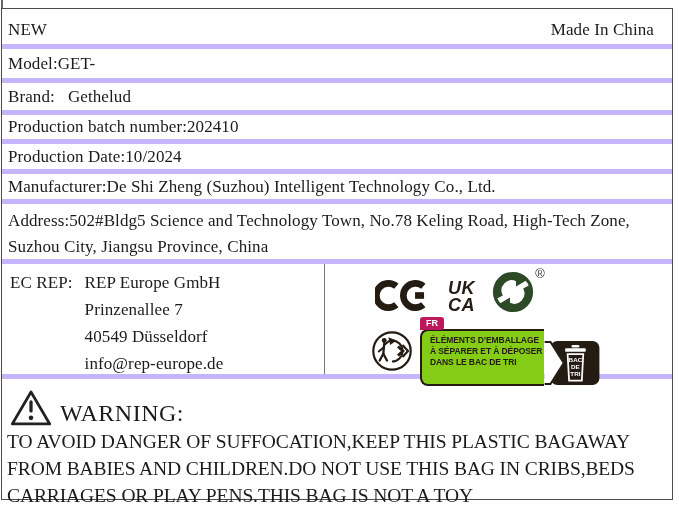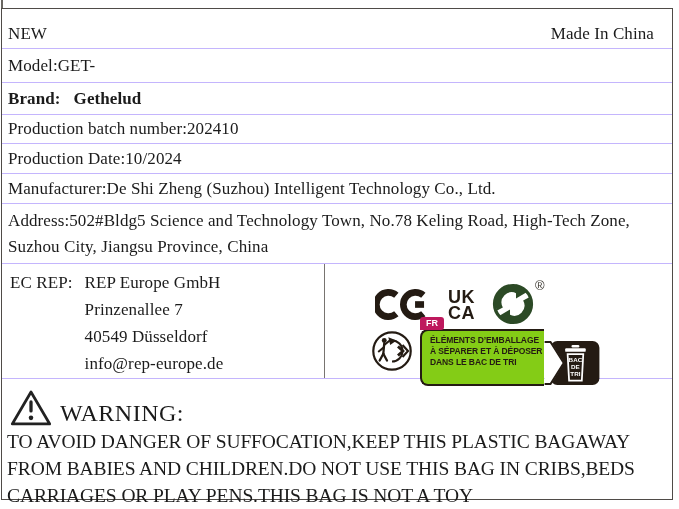--- a/index.html
+++ b/index.html
@@ -15,46 +15,46 @@
   .label-table{
     position:absolute;left:1px;top:8px;
     width:672px;height:492px;
     box-sizing:border-box;
     border:1px solid #4f4b47;
     display:flex;flex-direction:column;
     background:#fff;
   }
   .row{
     box-sizing:border-box;
-    border-bottom:1px solid #c4b5fd;
+    border-bottom:5px solid #c4b5fd;
     display:flex;align-items:center;
     padding-left:6px;
     font-size:17px;
     letter-spacing:.1px;
     white-space:nowrap;
   }
   .r-new{height:40px;align-items:flex-end;justify-content:space-between;padding-bottom:4px;padding-right:18px;}
   .r-model{height:34px;}
-  .r-brand{height:32px;font-weight:bold;}
+  .r-brand{height:32px;}
   .brand-val{margin-left:13px;}
   .r-batch{height:29px;}
   .r-date{height:30px;}
   .r-manu{height:30px;}
   .r-addr{height:60px;display:block;padding-top:4px;padding-right:15px;line-height:26px;white-space:normal;}
   .r-ec{height:115px;padding:0;align-items:stretch;}
   .ec-left{
     box-sizing:border-box;width:323px;
     border-right:1px solid #787470;
     display:flex;align-items:flex-start;
     padding:5px 0 0 8px;
   }
   .ec-label{margin-right:12px;line-height:27px;}
   .ec-lines{line-height:27px;}
   .ec-right{position:relative;flex:1;}
-  .marks-row1{position:absolute;left:50px;top:19px;display:flex;align-items:center;}
+  .marks-row1{position:absolute;left:50px;top:7px;display:flex;align-items:flex-end;font-style:italic;}
   .ukca{
     font-family:"Liberation Sans","DejaVu Sans",sans-serif;
     font-weight:bold;font-size:18px;line-height:16.5px;
     letter-spacing:.5px;color:#241b13;
     margin-left:19px;margin-top:2px;text-align:center;
   }
   .greendot-wrap{display:flex;align-items:flex-start;margin-left:17px;}
   .registered{font-family:"Liberation Sans","DejaVu Sans",sans-serif;font-size:13px;color:#3a362f;margin-top:-5px;margin-left:1px;}
   .marks-row2{position:absolute;left:46px;top:53px;display:flex;align-items:flex-start;}
   .triman-svg{margin-top:12px;margin-right:7px;}

